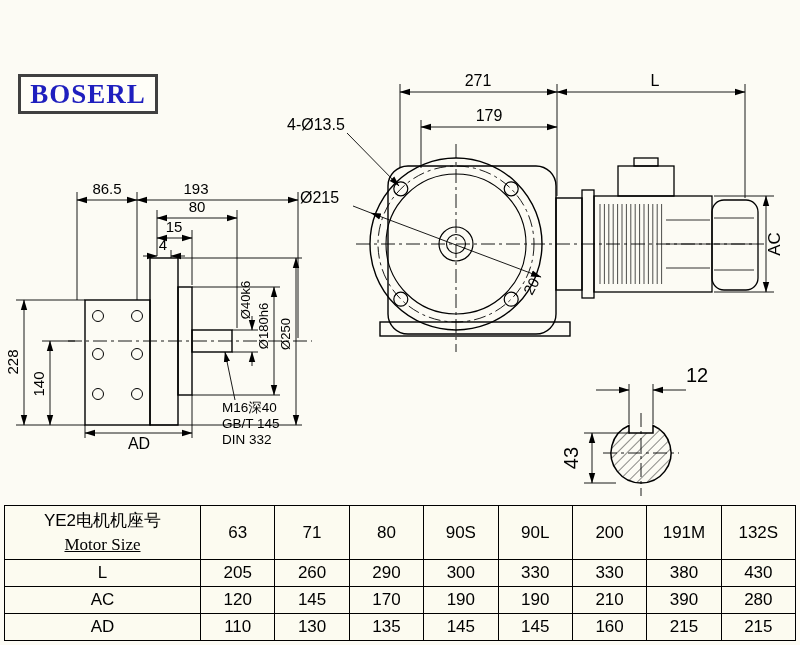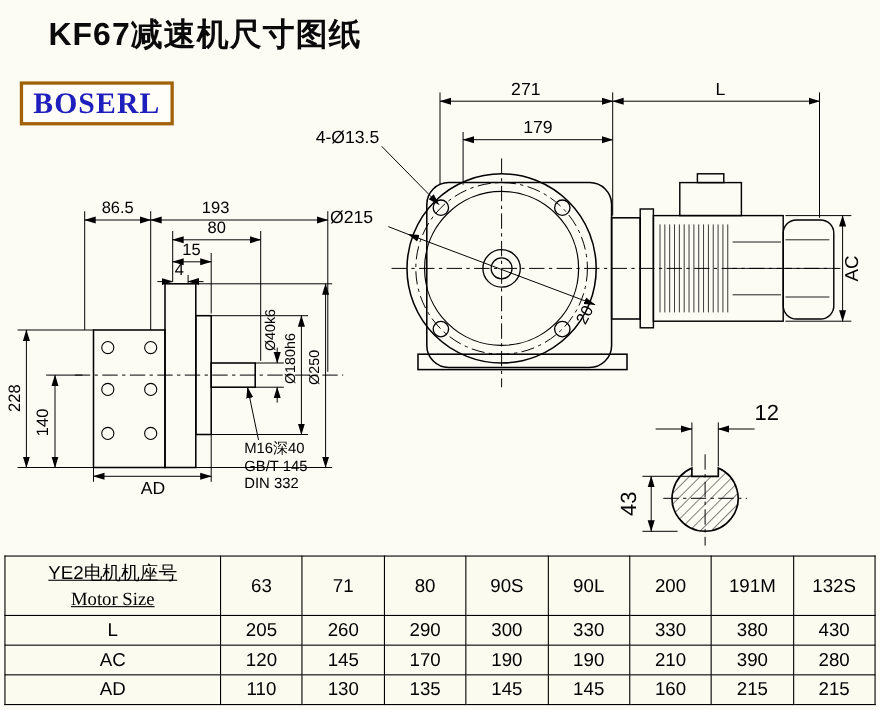--- a/index.html
+++ b/index.html
@@ -2,43 +2,42 @@
 <html><head>
 <meta charset="utf-8">
 <style>
   * { margin:0; padding:0; box-sizing:border-box; }
   html,body { width:800px; height:645px; }
   .page { position:relative; width:800px; height:645px; background:#fcfbf4;
           font-family:"Liberation Sans", sans-serif; overflow:hidden; color:#000; }
   .title { position:absolute; left:44px; top:12px; font-size:29px; font-weight:bold;
            letter-spacing:1px; color:#0a0a0a; }
   .brand { position:absolute; left:18px; top:74px; width:140px; height:40px;
-           border:3px solid #a16207; background:#fffef8; display:flex;
+           border:3px solid #404040; background:#fffef8; display:flex;
            align-items:center; justify-content:center; }
   .brand span { font-family:"Liberation Serif", serif; font-size:27px; font-weight:bold;
                 color:#1f1fbe; letter-spacing:1px; }
   svg.drawing { position:absolute; left:0; top:0; }
   svg text { fill:#000; font-family:"Liberation Sans", sans-serif; }
 
   .dim-table { position:absolute; left:4px; top:505px; width:792px;
                border-collapse:collapse; table-layout:fixed; background:#fcfbf0; }
   .dim-table th, .dim-table td { border:1.5px solid #000; text-align:center;
                vertical-align:middle; font-size:17px; font-weight:normal; padding:1px 0; }
   .dim-table tr.hdr th { height:54px; }
   .dim-table tr.data td { height:27px; }
-  .hdr-cn { text-decoration:underline; font-size:17px; line-height:1.4; }
+  .hdr-cn { font-size:17px; line-height:1.4; }
   .hdr-en { text-decoration:underline; font-size:17px; line-height:1.4;
             font-family:Liberation Serif, serif; }
 </style>
 </head>
 <body>
 
 <div class="page">
 
-  <div class="title">KF67减速机尺寸图纸</div>
 
   <div class="brand">
     <span>BOSERL</span>
   </div>
 
   <svg class="drawing" width="800" height="505" viewBox="0 0 800 505">
     <defs>
       <marker id="arr" markerWidth="11" markerHeight="8" refX="10" refY="4" orient="auto-start-reverse" markerUnits="userSpaceOnUse">
         <path d="M0,0.8 L10.5,4 L0,7.2 Z" fill="#000"></path>
       </marker>

